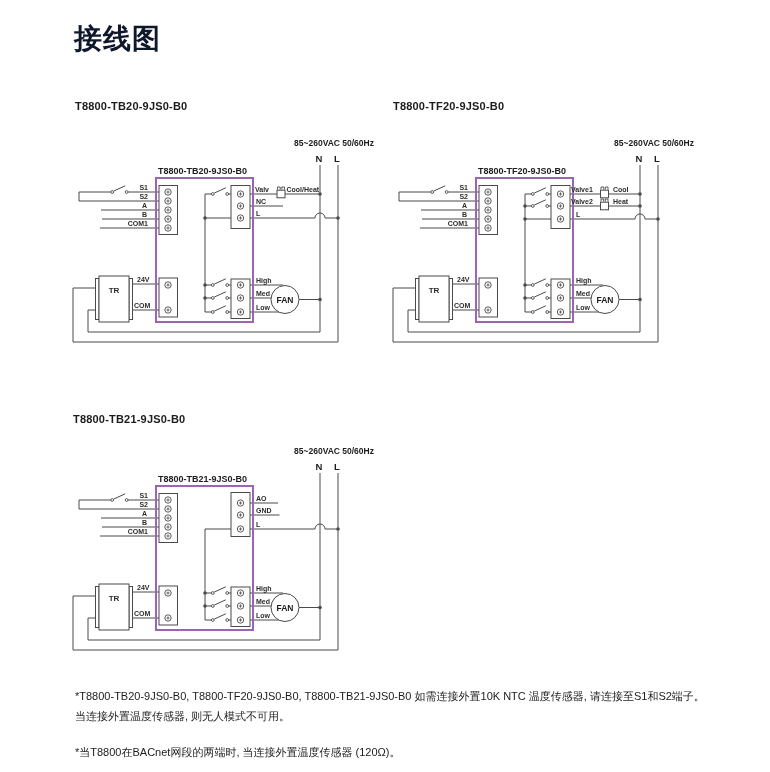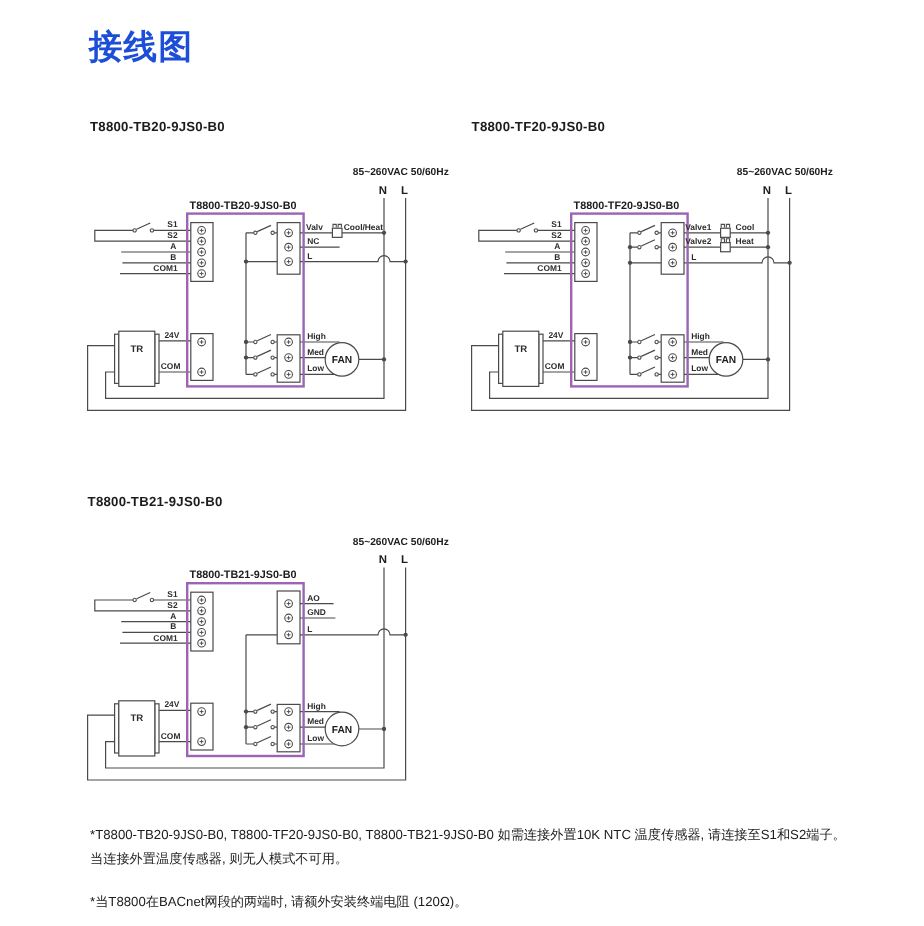--- a/index.html
+++ b/index.html
@@ -1,19 +1,19 @@
 <!DOCTYPE html>
 <html><head>
 <meta charset="utf-8">
 <style>
   html,body{margin:0;padding:0;background:#fff;}
   .page{position:relative;width:770px;height:772px;background:#fff;overflow:hidden;
         font-family:"Liberation Sans",sans-serif;}
   .page-title{position:absolute;left:74px;top:20px;margin:0;font-size:28px;font-weight:600;
-        letter-spacing:1px;color:#1d4ed8;}
+        letter-spacing:1px;color:#0f172a;}
   .dg-heading{position:absolute;font-size:11px;font-weight:bold;color:#1c1c1c;letter-spacing:0.2px;}
   #hd1{left:75px;top:100px;} #hd2{left:393px;top:100px;} #hd3{left:73px;top:413px;}
   svg.wiring{position:absolute;width:310px;height:232px;overflow:visible;}
   #dg1{left:70px;top:132px;} #dg2{left:390px;top:132px;} #dg3{left:70px;top:440px;}
   .note{position:absolute;left:75px;width:636px;margin:0;font-size:11px;font-weight:400;
         color:#1c1c1c;line-height:20px;}
   #note1{top:686px;} #note2{top:742px;}
   
   .w{stroke:#4a4a4a;stroke-width:1;fill:none;}
   .box{fill:none;stroke:#9b64b4;stroke-width:2;}
@@ -328,15 +328,15 @@
     <text class="lbl" x="64" y="175.5">COM</text>
     <text class="lbl" x="186" y="60.5">AO</text>
     <text class="lbl" x="186" y="72.5">GND</text>
     <text class="lbl" x="186" y="86.5">L</text>
     <text class="lbl" x="186" y="150.5">High</text>
     <text class="lbl" x="186" y="163.5">Med</text>
     <text class="lbl" x="186" y="177.5">Low</text>
   </svg>
 
   <p class="note" id="note1">*T8800-TB20-9JS0-B0, T8800-TF20-9JS0-B0, T8800-TB21-9JS0-B0 如需连接外置10K NTC 温度传感器, 请连接至S1和S2端子。当连接外置温度传感器, 则无人模式不可用。</p>
-  <p class="note" id="note2">*当T8800在BACnet网段的两端时, 请额外安装终端电阻 (120Ω)。</p>
+  <p class="note" id="note2">*当T8800在BACnet网段的两端时, 当连接外置温度传感器 (120Ω)。</p>
 
 </div>
 
 </body></html>

